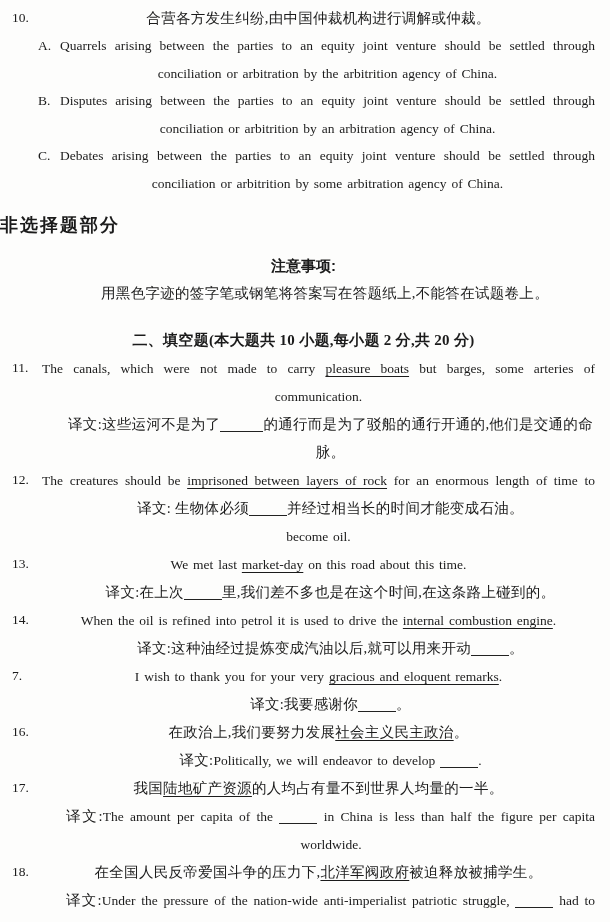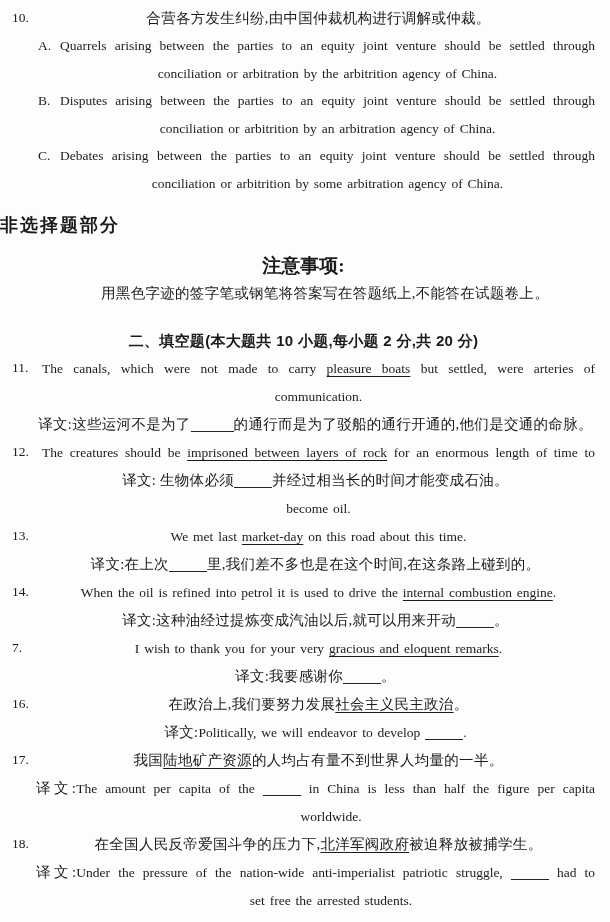--- a/index.html
+++ b/index.html
@@ -20,21 +20,21 @@
     text-align: center;
   }
   .en { font-size: 13.5px; word-spacing: 1.5px; }
   .zh { font-size: 14.5px; letter-spacing: 0.3px; }
   .numline { padding-left: 42px; }
   .num { position: absolute; left: 12px; letter-spacing: 0; }
   .optline { padding-left: 60px; }
   .optlabel { position: absolute; left: 38px; }
   .cont { padding-left: 42px; }
   .optcont { padding-left: 60px; }
-  .trans { padding-left: 36px; }
+  .trans { padding-left: 66px; }
   .transcont { padding-left: 67px; }
   .j { text-align: justify; text-align-last: justify; }
   .u { text-decoration: underline; text-underline-offset: 3px; text-decoration-thickness: 1px; }
   .blank {
     display: inline-block;
     width: 38px; height: 13px;
     border-bottom: 1.4px solid #222;
     position: relative; top: 3px;
   }
   .blank.wide { width: 43px; }
@@ -43,29 +43,29 @@
     line-height: 30px;
     text-align: left;
     font-family: "Liberation Sans", "DejaVu Sans", sans-serif;
     font-weight: bold;
     font-size: 18px;
     letter-spacing: 2px;
   }
   .notice-label {
     margin-top: 12px;
     padding-left: 12px;
-    font-family: Liberation Serif, serif;
+    font-family: Liberation Sans, sans-serif;
     font-weight: bold;
-    font-size: 19px;
+    font-size: 15px;
   }
   .notice-text { padding-left: 55px; }
   .part-heading {
     margin-top: 20px;
     padding-left: 12px;
-    font-family: Liberation Sans, sans-serif;
+    font-family: Liberation Serif, serif;
     font-weight: bold;
     font-size: 15px;
     letter-spacing: 0.3px;
   }
 </style>
 </head>
 <body>
 
 <div class="page">
 
@@ -94,21 +94,21 @@
   <div class="main-heading">非选择题部分</div>
 
   <div class="line notice-label">注意事项:</div>
   <div class="line notice-text">
     <span class="zh">用黑色字迹的签字笔或钢笔将答案写在答题纸上,不能答在试题卷上。</span>
   </div>
 
   <div class="line part-heading">二、填空题(本大题共 10 小题,每小题 2 分,共 20 分)</div>
 
   <div class="line numline j">
-    <span class="num en">11.</span><span class="en">The canals, which were not made to carry </span><span class="en u">pleasure boats</span><span class="en"> but settled, were arteries of</span>
+    <span class="num en">11.</span><span class="en">The canals, which were not made to carry </span><span class="en u">pleasure boats</span><span class="en"> but barges, some arteries of</span>
   </div>
   <div class="line cont">
     <span class="en">communication.</span>
   </div>
   <div class="line trans">
     <span class="zh">译文:这些运河不是为了</span><span class="blank wide"></span><span class="zh">的通行而是为了驳船的通行开通的,他们是交通的命脉。</span>
   </div>
 
   <div class="line numline j">
     <span class="num en">12.</span><span class="en">The creatures should be </span><span class="en u">imprisoned between layers of rock</span><span class="en"> for an enormous length of time to</span>

